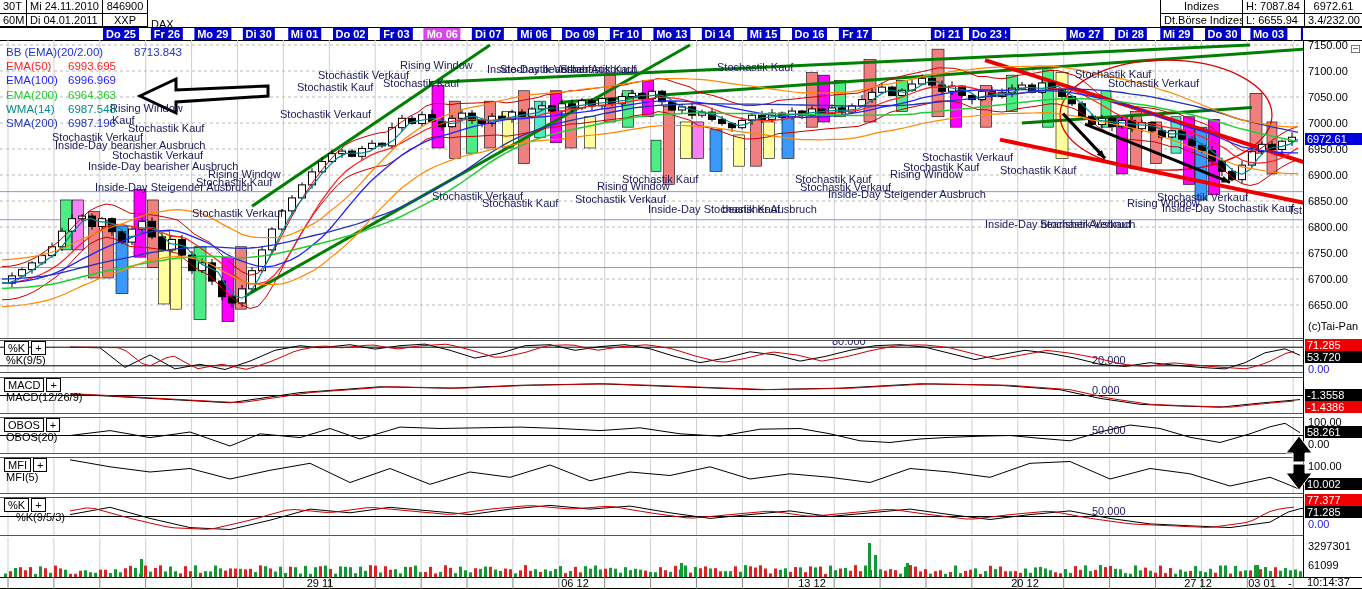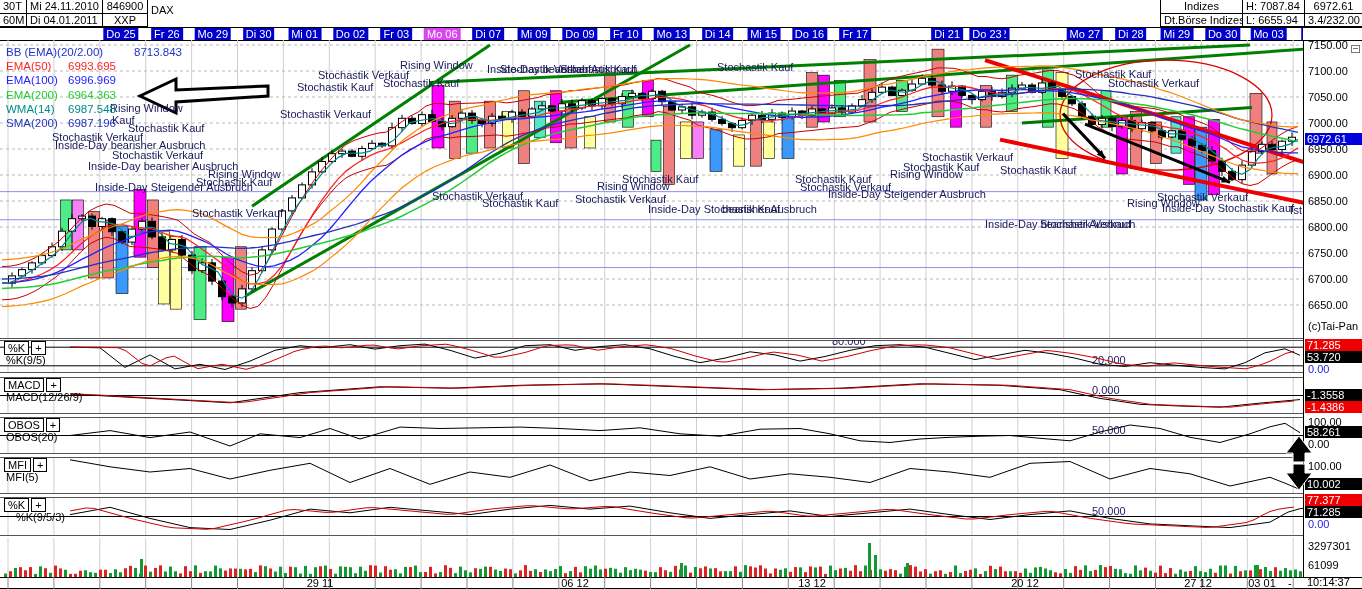--- a/index.html
+++ b/index.html
@@ -4,21 +4,21 @@
 <style>
   html,body{margin:0;padding:0;background:#888;}
   #screen{position:relative;width:1362px;height:589px;background:#fff;overflow:hidden;
     font-family:"Liberation Sans","DejaVu Sans",sans-serif;font-size:11px;color:#000;}
   .hc{position:absolute;box-sizing:border-box;border-right:1px solid #000;border-bottom:1px solid #000;
     padding:0 3px;line-height:12px;font-size:11px;background:#fff;white-space:nowrap;overflow:hidden;}
   .hc.center{text-align:center;}
   .hc.noborder{border-right:none;border-bottom:none;}
   #date-strip{position:absolute;top:28px;left:0;width:1303px;height:12px;overflow:hidden;}
   .datebox{position:absolute;top:0;transform:translateX(-50%);background:#0000cc;color:#fff;
-    font-weight:normal;font-size:11px;line-height:12px;padding:0 3px;white-space:nowrap;}
+    font-weight:bold;font-size:11px;line-height:12px;padding:0 3px;white-space:nowrap;}
   #chart-top-border{position:absolute;left:0;top:40px;width:1362px;height:0;border-top:1px solid #000;}
   #axis-vline{position:absolute;left:1303px;top:40px;width:0;height:549px;border-left:1px solid #000;}
   #main-svg{position:absolute;left:0;top:40px;}
   #legend{position:absolute;left:0;top:40px;width:260px;}
   .lgrow{position:absolute;white-space:nowrap;font-size:11.5px;}
   .axlabel{position:absolute;left:1308px;font-size:11px;line-height:12px;color:#000;white-space:nowrap;}
   .badge{position:absolute;left:1305px;width:55px;font-size:11px;line-height:12px;color:#fff;padding:0 2px;white-space:nowrap;}
   .pbtnrow{position:absolute;display:flex;gap:2px;z-index:5;}
   .pbtn{border:1px solid #000;background:#fff;font-size:11px;line-height:12px;padding:0 3px;}
   .pparam{position:absolute;font-size:11px;line-height:12px;z-index:5;white-space:nowrap;}
@@ -30,21 +30,21 @@
   svg text{font-family:"Liberation Sans","DejaVu Sans",sans-serif;font-size:11px;}
 </style>
 </head>
 <body>
 
 <div id="screen">
 
   <div class="hc" style="left:0;top:0;width:27px;height:14px;">30T</div>
   <div class="hc" style="left:27px;top:0;width:76px;height:14px;">Mi 24.11.2010</div>
   <div class="hc center" style="left:103px;top:0;width:45px;height:14px;">846900</div>
-  <div class="hc noborder" style="left:148px;top:4px;width:80px;height:14px;">DAX</div>
+  <div class="hc noborder" style="left:148px;top:18px;width:80px;height:14px;">DAX</div>
   <div class="hc" style="left:0;top:14px;width:27px;height:13px;">60M</div>
   <div class="hc" style="left:27px;top:14px;width:76px;height:13px;">Di 04.01.2011</div>
   <div class="hc center" style="left:103px;top:14px;width:45px;height:13px;">XXP</div>
   <div class="hc center" style="left:1160px;top:0;width:83px;height:14px;border-left:1px solid #000;">Indizes</div>
   <div class="hc" style="left:1243px;top:0;width:62px;height:14px;">H: 7087.84</div>
   <div class="hc center" style="left:1305px;top:0;width:57px;height:14px;border-right:none;">6972.61</div>
   <div class="hc" style="left:1160px;top:14px;width:83px;height:13px;border-left:1px solid #000;">Dt.Börse Indizes</div>
   <div class="hc" style="left:1243px;top:14px;width:62px;height:13px;">L: 6655.94</div>
   <div class="hc center" style="left:1305px;top:14px;width:57px;height:13px;border-right:none;">3.4/232.00</div>
   <div style="position:absolute;left:0;top:27px;width:1362px;border-top:1px solid #000;"></div>
@@ -52,21 +52,21 @@
   <div id="date-strip">
       <div class="datebox" style="left: 121px; background: rgb(0, 0, 204);">Do 25</div>
       <div class="datebox" style="left: 166.9px; background: rgb(0, 0, 204);">Fr 26</div>
       <div class="datebox" style="left: 212.8px; background: rgb(0, 0, 204);">Mo 29</div>
       <div class="datebox" style="left: 258.7px; background: rgb(0, 0, 204);">Di 30</div>
       <div class="datebox" style="left: 304.6px; background: rgb(0, 0, 204); text-align: right;">Mi 01</div>
       <div class="datebox" style="left: 350.5px; background: rgb(0, 0, 204);">Do 02</div>
       <div class="datebox" style="left: 396.4px; background: rgb(0, 0, 204);">Fr 03</div>
       <div class="datebox" style="left: 442.3px; background: #d946ef;">Mo 06</div>
       <div class="datebox" style="left: 488.2px; background: rgb(0, 0, 204);">Di 07</div>
-      <div class="datebox" style="left: 534.1px; background: rgb(0, 0, 204);">Mi 09</div>
+      <div class="datebox" style="left: 534.1px; background: rgb(0, 0, 204);">Mi 06</div>
       <div class="datebox" style="left: 580px; background: rgb(0, 0, 204);">Do 09</div>
       <div class="datebox" style="left: 625.9px; background: rgb(0, 0, 204);">Fr 10</div>
       <div class="datebox" style="left: 671.8px; background: rgb(0, 0, 204);">Mo 13</div>
       <div class="datebox" style="left: 717.7px; background: rgb(0, 0, 204);">Di 14</div>
       <div class="datebox" style="left: 763.6px; background: rgb(0, 0, 204);">Mi 15</div>
       <div class="datebox" style="left: 809.5px; background: rgb(0, 0, 204);">Do 16</div>
       <div class="datebox" style="left: 855.4px; background: rgb(0, 0, 204);">Fr 17</div>
       <div class="datebox" style="left: 901.3px; background: rgb(0, 0, 204); margin-top: 32px;">Mo 20</div>
       <div class="datebox" style="left: 947.2px; background: rgb(0, 0, 204);">Di 21</div>
       <div class="datebox" style="left: 993.1px; background: rgb(0, 0, 204);">Mi 22</div>

